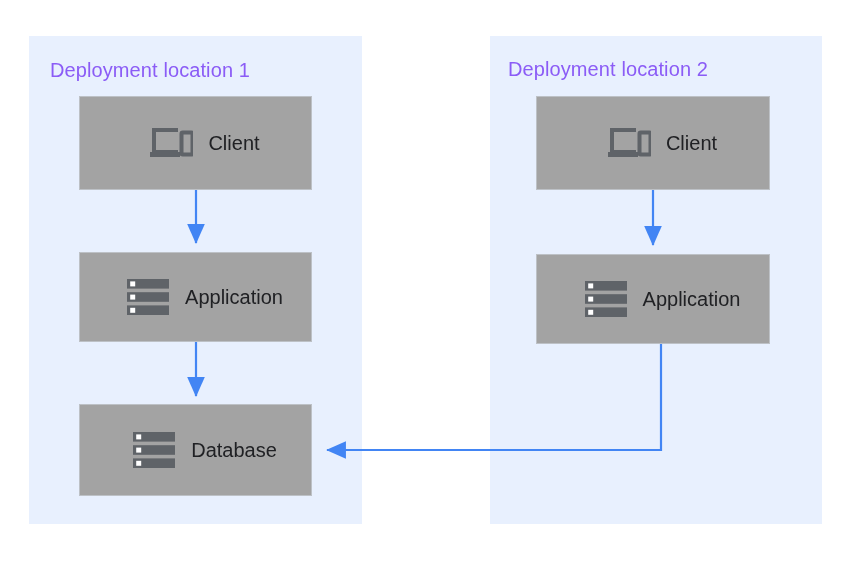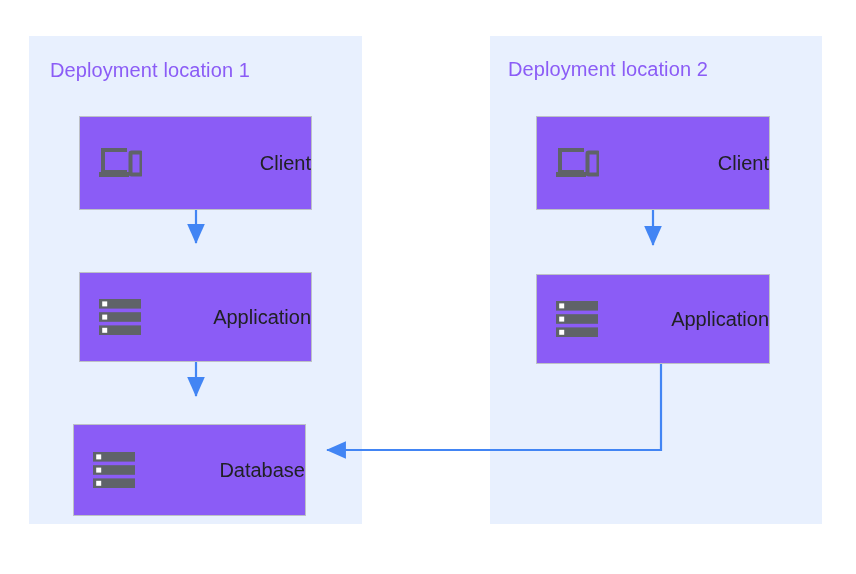--- a/index.html
+++ b/index.html
@@ -26,27 +26,26 @@
   .zone-label {
     position: absolute;
     color: #8b5cf6;
     font-size: 20px;
     font-family: "Liberation Sans", sans-serif;
     white-space: nowrap;
     letter-spacing: 0.1px;
   }
   .node {
     position: absolute;
-    background: #8b5cf6;
+    background: #a3a3a3;
     border: 1px solid #bdc1c6;
     box-sizing: border-box;
     display: flex;
     align-items: center;
-    justify-content: space-between;
-    margin-top: 20px;
+    justify-content: center;
   }
   .node-icon {
     flex: 0 0 auto;
     margin-left: 17px;
     width: 46px;
     height: 46px;
     display: flex;
     align-items: center;
     justify-content: center;
   }
@@ -120,21 +119,21 @@
         <rect x="4.2" y="3.4" width="5" height="5" fill="#ffffff"></rect>
         <rect x="1" y="14.2" width="42" height="9.6" fill="#5f6368"></rect>
         <rect x="4.2" y="16.6" width="5" height="5" fill="#ffffff"></rect>
         <rect x="1" y="27.4" width="42" height="9.6" fill="#5f6368"></rect>
         <rect x="4.2" y="29.8" width="5" height="5" fill="#ffffff"></rect>
       </svg>
     </span>
     <span class="node-label">Application</span>
   </div>
 
-  <div class="node" style="left:73px; top:404px; width:233px; height:92px;">
+  <div class="node" style="left:79px; top:404px; width:233px; height:92px;">
     <span class="node-icon">
       <svg width="44" height="38" viewBox="0 0 44 38" aria-hidden="true">
         <rect x="1" y="1" width="42" height="9.6" fill="#5f6368"></rect>
         <rect x="4.2" y="3.4" width="5" height="5" fill="#ffffff"></rect>
         <rect x="1" y="14.2" width="42" height="9.6" fill="#5f6368"></rect>
         <rect x="4.2" y="16.6" width="5" height="5" fill="#ffffff"></rect>
         <rect x="1" y="27.4" width="42" height="9.6" fill="#5f6368"></rect>
         <rect x="4.2" y="29.8" width="5" height="5" fill="#ffffff"></rect>
       </svg>
     </span>

